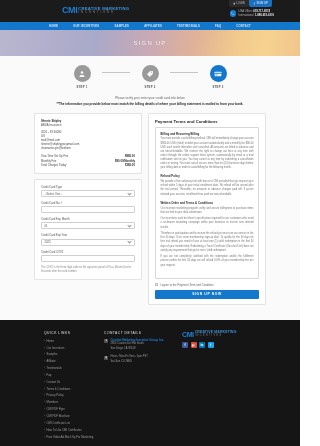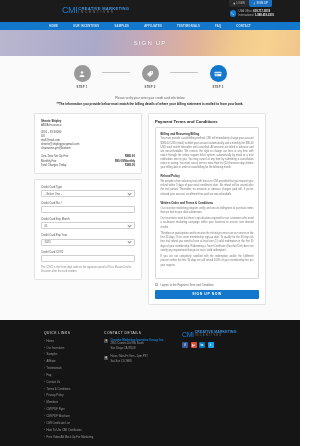--- a/index.html
+++ b/index.html
@@ -8,21 +8,21 @@
     font-family: "Liberation Sans", sans-serif;
     background: #ffffff;
     font-size: 3px;
     color: #333;
     overflow: hidden;
   }
 
   
   .topbar { background:#1b1b1b; height:22px; position:relative; }
   .logo { position:absolute; left:62px; top:5px; display:flex; align-items:flex-end; }
-  .logo-cmi { font-size:9px; font-weight:normal; color:#1a7fd4; letter-spacing:-0.4px; font-family:"Liberation Sans",sans-serif;}
+  .logo-cmi { font-size:9px; font-weight:bold; color:#1a7fd4; letter-spacing:-0.4px; font-family:"Liberation Sans",sans-serif;}
   .logo-txt { margin-left:1px; line-height:1; padding-bottom:0.5px;}
   .logo-txt .l1 { font-size:4.2px; color:#3d93dd; font-weight:bold; letter-spacing:0.2px;}
   .logo-txt .l2 { font-size:3.4px; color:#7a7a7a; letter-spacing:1.6px; }
 
   .acct { position:absolute; right:28px; top:0; display:flex; }
   .acct a {
     display:flex; align-items:center; gap:1px;
     background:#2a2a2a; color:#b9b9b9; text-decoration:none;
     font-size:2.8px; padding:1.4px 4px 1.4px 4px;
     border-bottom-left-radius:2px; border-bottom-right-radius:2px;

